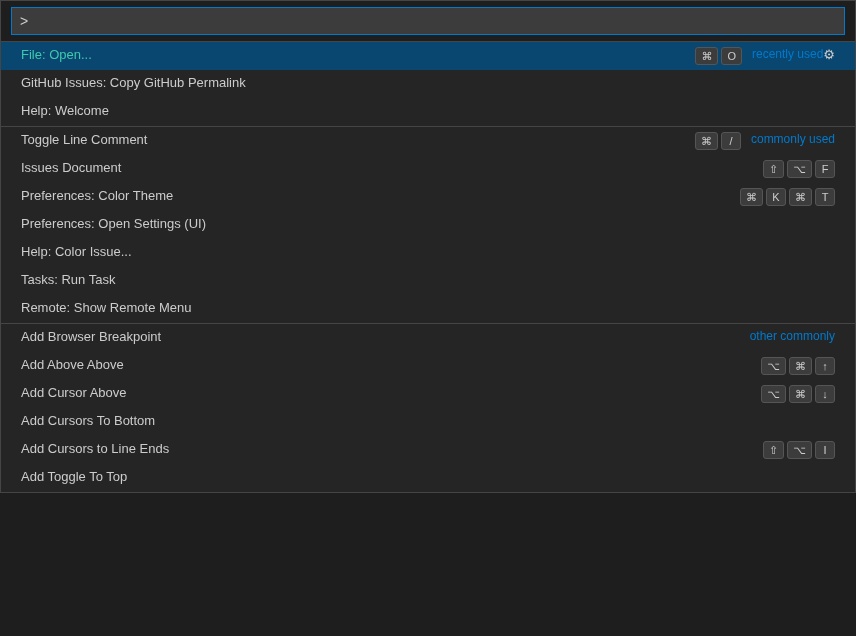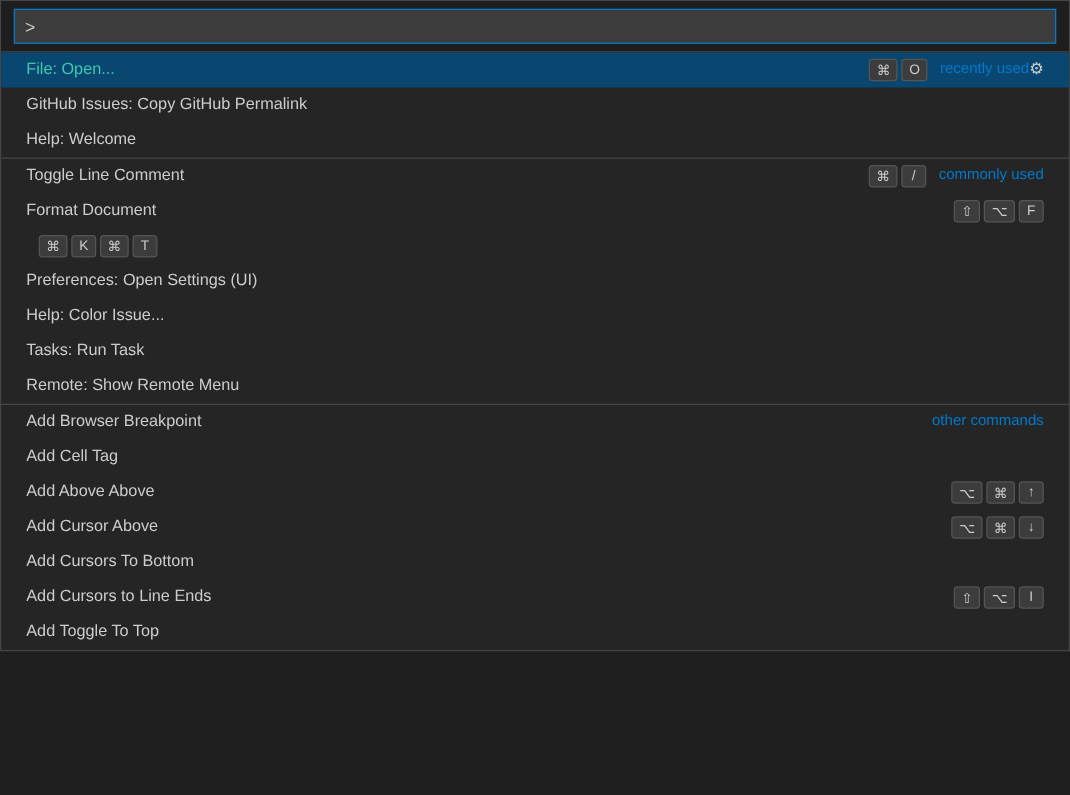--- a/index.html
+++ b/index.html
@@ -133,29 +133,30 @@
     <li class="command-item">
       <span class="label">Toggle Line Comment</span>
       <span class="keybinding">
         <span class="key">⌘</span>
         <span class="key">/</span>
       </span>
       <span class="section-tag">commonly used</span>
     </li>
 
     <li class="command-item">
-      <span class="label">Format Document</span>
+      <span class="label">Issues Document</span>
       <span class="keybinding">
         <span class="key">⇧</span>
         <span class="key">⌥</span>
         <span class="key">F</span>
       </span>
     </li>
 
     <li class="command-item">
+      <span class="label">Preferences: Color Theme</span>
       <span class="keybinding">
         <span class="key">⌘</span>
         <span class="key">K</span>
         <span class="key">⌘</span>
         <span class="key">T</span>
       </span>
     </li>
 
 
     <li class="command-item">
@@ -171,26 +172,23 @@
     </li>
 
     <li class="command-item">
       <span class="label">Remote: Show Remote Menu</span>
     </li>
 
     <hr class="divider">
 
     <li class="command-item">
       <span class="label">Add Browser Breakpoint</span>
-      <span class="section-tag">other commands</span>
-    </li>
-
-    <li class="command-item">
-      <span class="label">Add Cell Tag</span>
-    </li>
+      <span class="section-tag">other commonly</span>
+    </li>
+
 
     <li class="command-item">
       <span class="label">Add Above Above</span>
       <span class="keybinding">
         <span class="key">⌥</span>
         <span class="key">⌘</span>
         <span class="key">↑</span>
       </span>
     </li>
 

